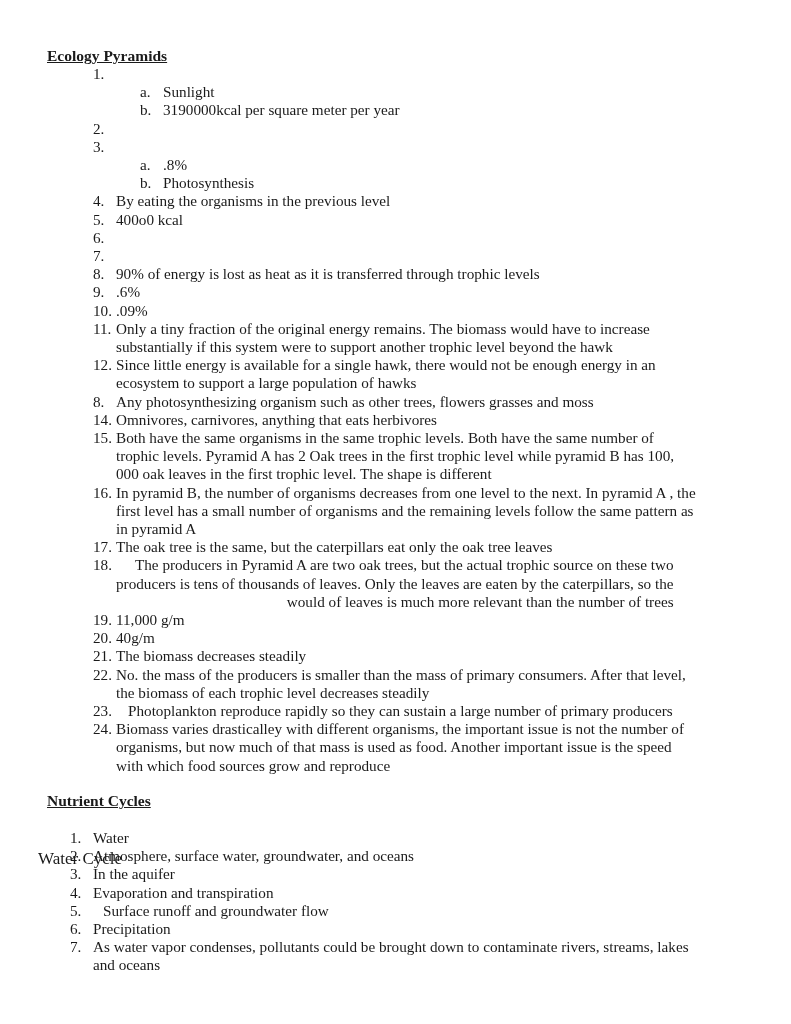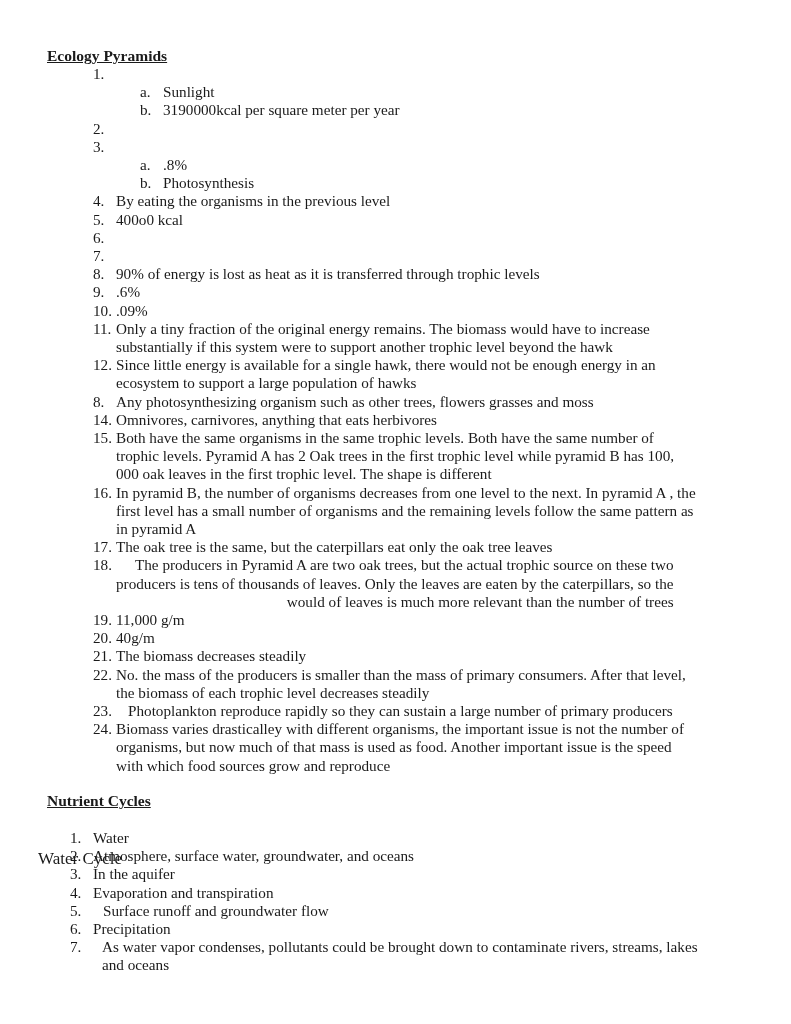--- a/index.html
+++ b/index.html
@@ -230,19 +230,19 @@
         </div>
       </div>
       <div class="row" style="top: 920px; left: 70px;">
         <span class="num">6.</span>
         <div class="txt" style="left: 23px;">
           <div>Precipitation</div>
         </div>
       </div>
       <div class="row" style="top: 938.2px; left: 70px;">
         <span class="num">7.</span>
-        <div class="txt" style="left: 32px;">
+        <div class="txt" style="left: 23px;">
           <div>As water vapor condenses, pollutants could be brought down to contaminate rivers, streams, lakes</div>
           <div>and oceans</div>
         </div>
       </div>
     </div>
 </div>
 
 </body></html>

